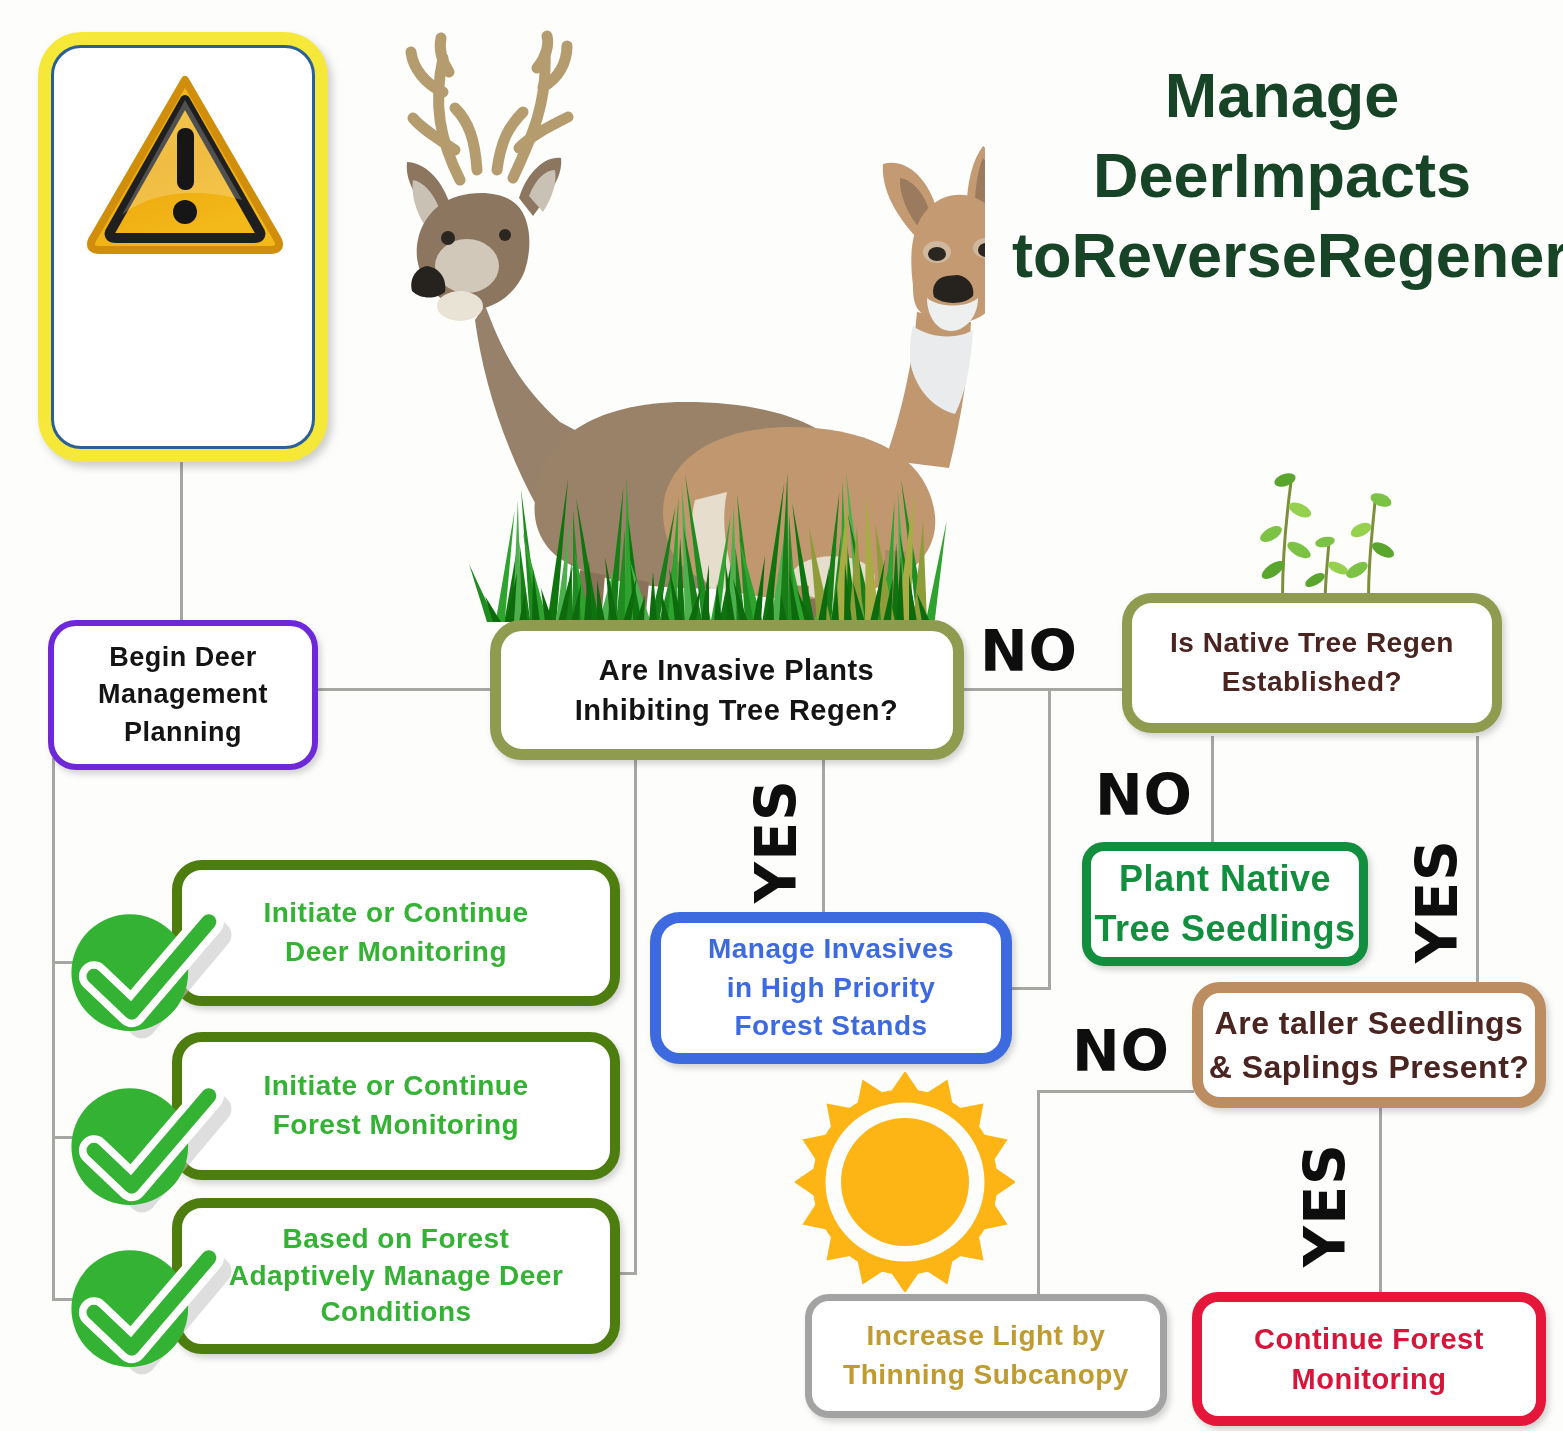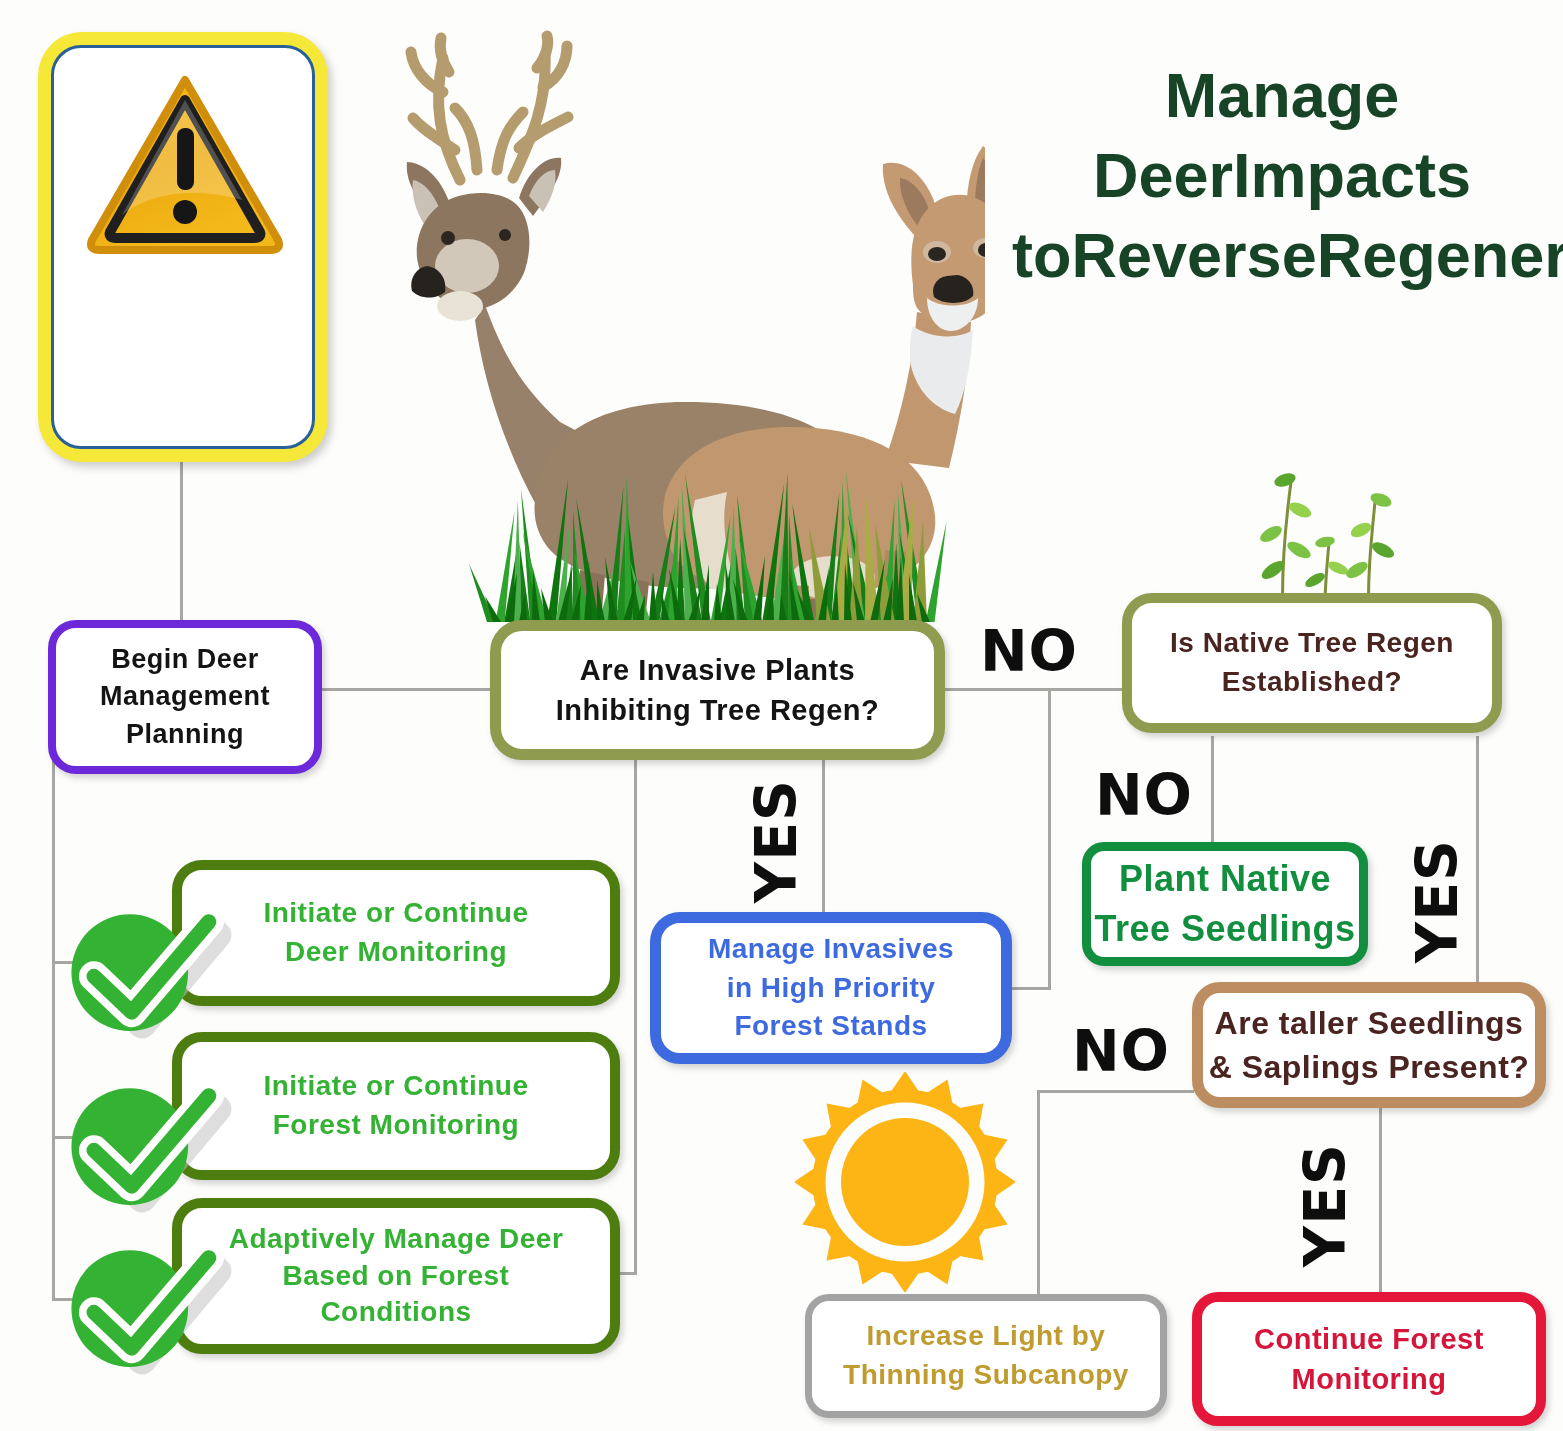--- a/index.html
+++ b/index.html
@@ -14,24 +14,24 @@
   .decision-label{position:absolute;color:#0e0e0e;font-family:"DejaVu Sans",sans-serif;
        font-weight:bold;font-size:57px;letter-spacing:1px;text-align:center;}
   .rot{transform:rotate(-90deg);transform-origin:center center;}
   
   #warning-outer{left:38px;top:32px;width:290px;height:430px;background:#f6e838;border-radius:44px;
        filter:drop-shadow(4px 5px 4px rgba(60,60,60,.25));}
   #warning-inner{left:13px;top:13px;width:258px;height:398px;background:#fff;border:3px solid #2a6099;
        border-radius:30px;position:absolute;}
   #warning-text{position:absolute;left:8px;top:238px;width:242px;text-align:center;color:#a0a033;
        font-weight:bold;font-size:26px;line-height:42px;letter-spacing:.5px;}
-  #begin-box{left:48px;top:620px;width:258px;height:138px;border:8px solid #6d28d9;border-radius:28px;
+  #begin-box{left:48px;top:620px;width:258px;height:138px;border:6px solid #6d28d9;border-radius:28px;
        color:#141414;font-size:27px;}
   #invasive-box{left:490px;top:620px;width:433px;height:118px;border:11px solid #8f9c4f;border-radius:32px;
-       color:#141414;font-size:29px;}
+       color:#141414;font-size:29px;padding-left:19px;}
   #native-box{left:1122px;top:593px;width:360px;height:120px;border:10px solid #8f9c4f;border-radius:30px;
        color:#4a2420;font-size:28px;}
   #manage-invasives-box{left:650px;top:912px;width:340px;height:130px;border:11px solid #3e6ae0;
        border-radius:30px;color:#3e6ae0;font-size:28px;}
   #plant-box{left:1082px;top:842px;width:268px;height:106px;border:9px solid #128f3e;border-radius:22px;
        color:#128f3e;font-size:36px;}
   #taller-box{left:1192px;top:982px;width:332px;height:104px;border:11px solid #bb8d61;border-radius:28px;
        color:#4a2420;font-size:32px;}
   .green-box{border:10px solid #4d7c0f;border-radius:30px;color:#33b233;font-size:28px;}
   #deer-mon-box{left:172px;top:860px;width:428px;height:126px;}
@@ -312,22 +312,22 @@
       </div>
   </div>
   <div id="forest-mon-box" class="box green-box">
     <div>
         <span class="ln">Initiate or Continue</span>
         <span class="ln">Forest Monitoring</span>
       </div>
   </div>
   <div id="adaptive-box" class="box green-box">
     <div>
+        <span class="ln">Based on Forest</span>
         <span class="ln">Adaptively Manage Deer</span>
-        <span class="ln">Based on Forest</span>
         <span class="ln">Conditions</span>
       </div>
   </div>
   <div id="increase-box" class="box">
     <div>
         <span class="ln">Increase Light by</span>
         <span class="ln">Thinning Subcanopy</span>
       </div>
   </div>
   <div id="continue-box" class="box">

